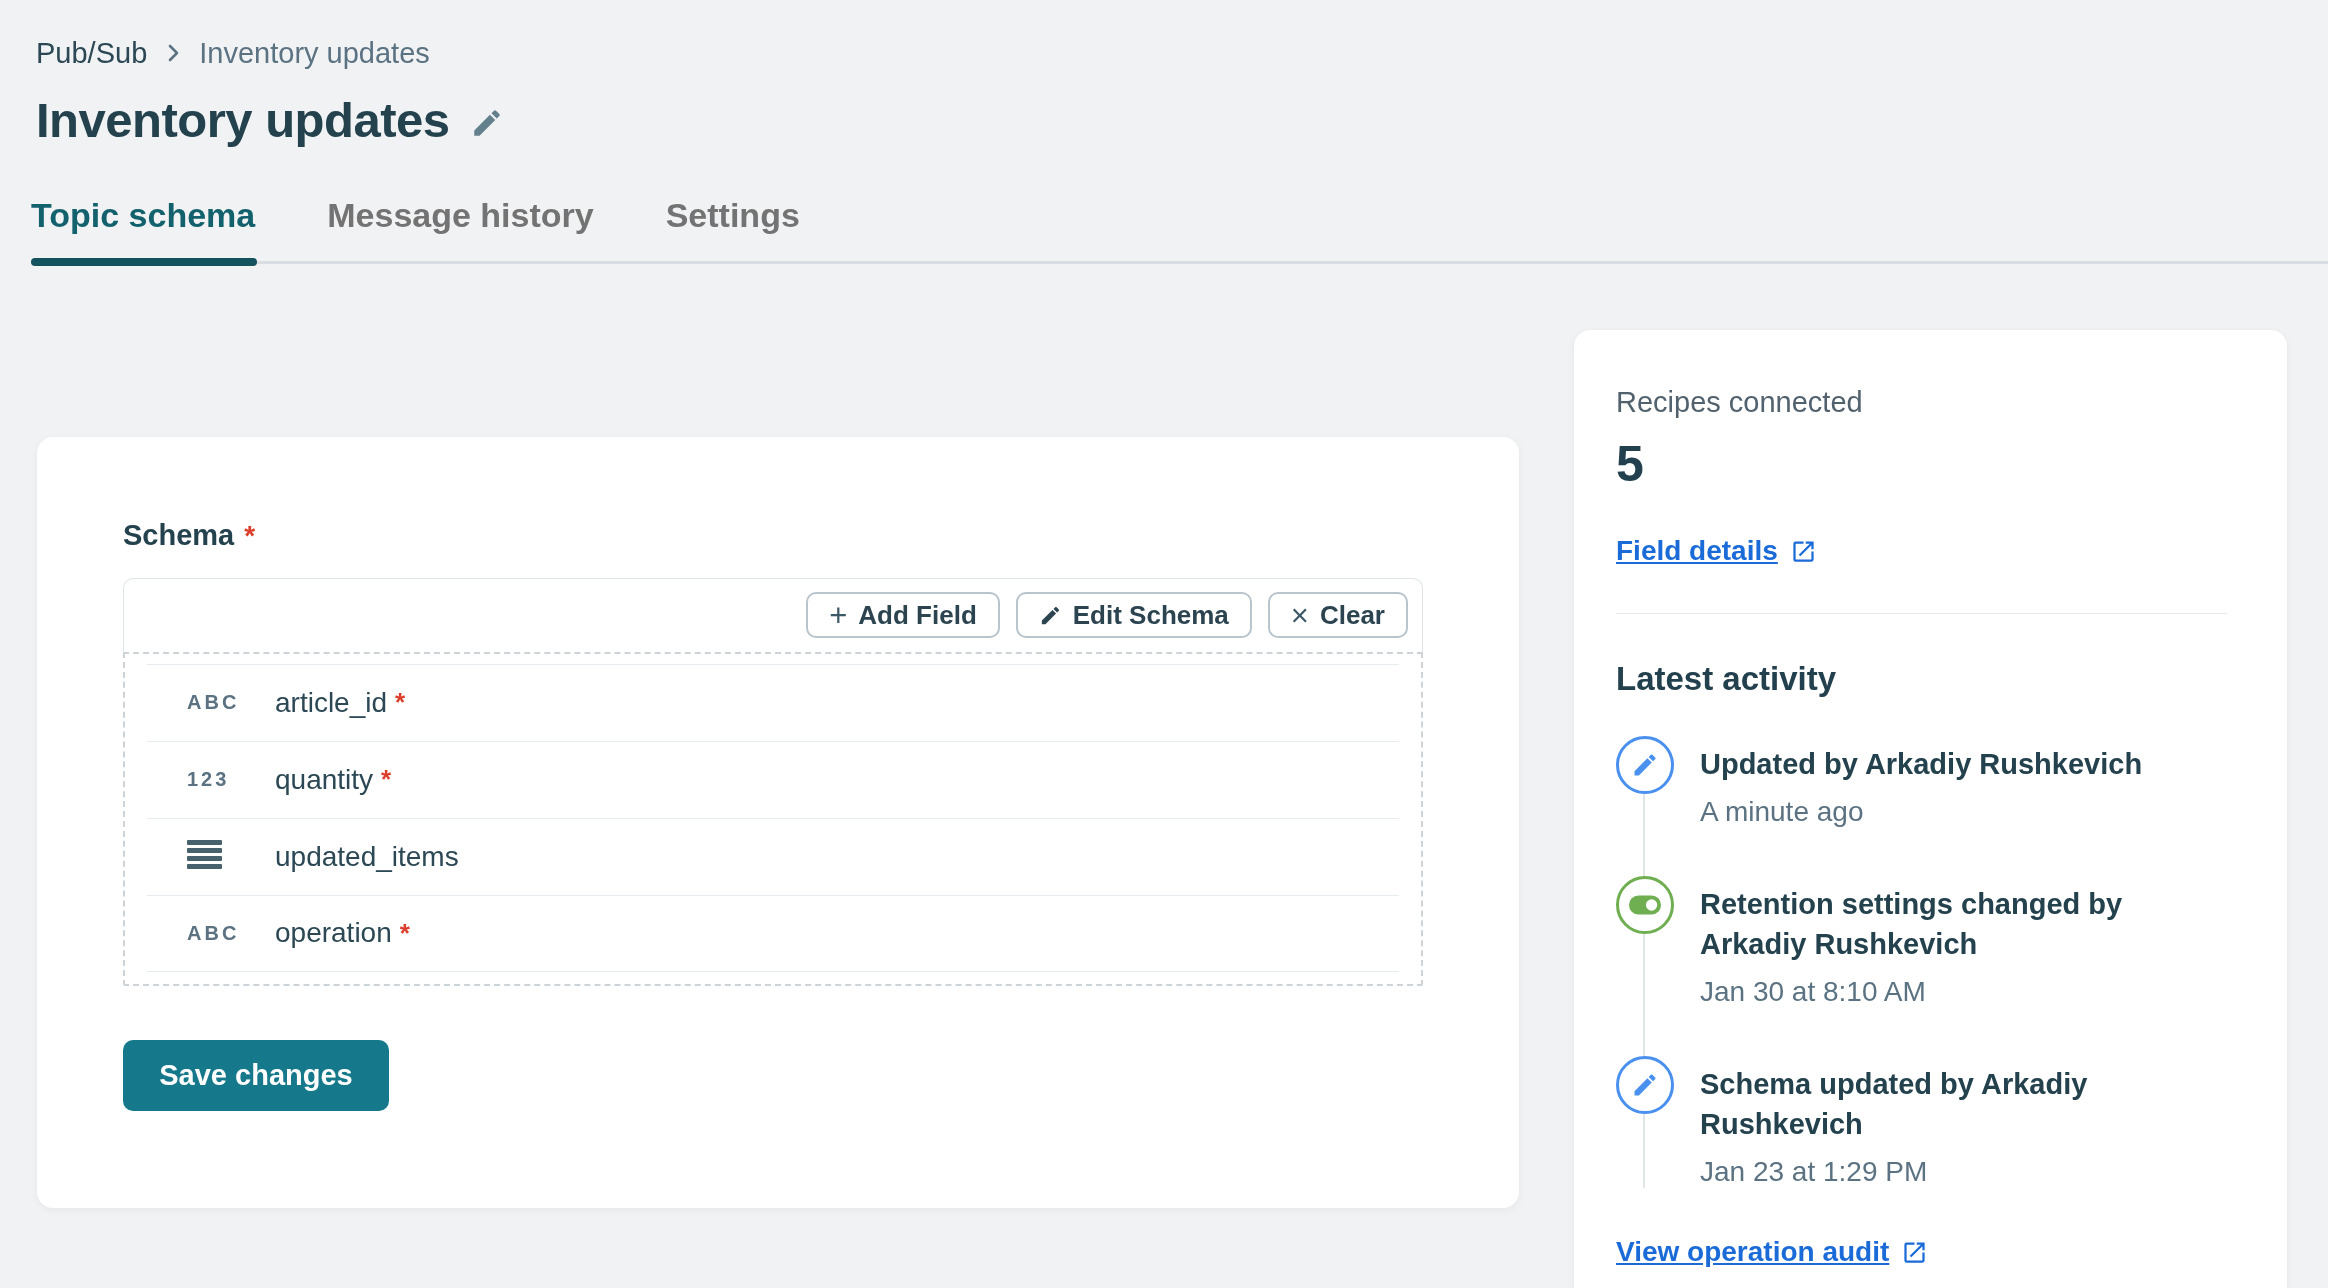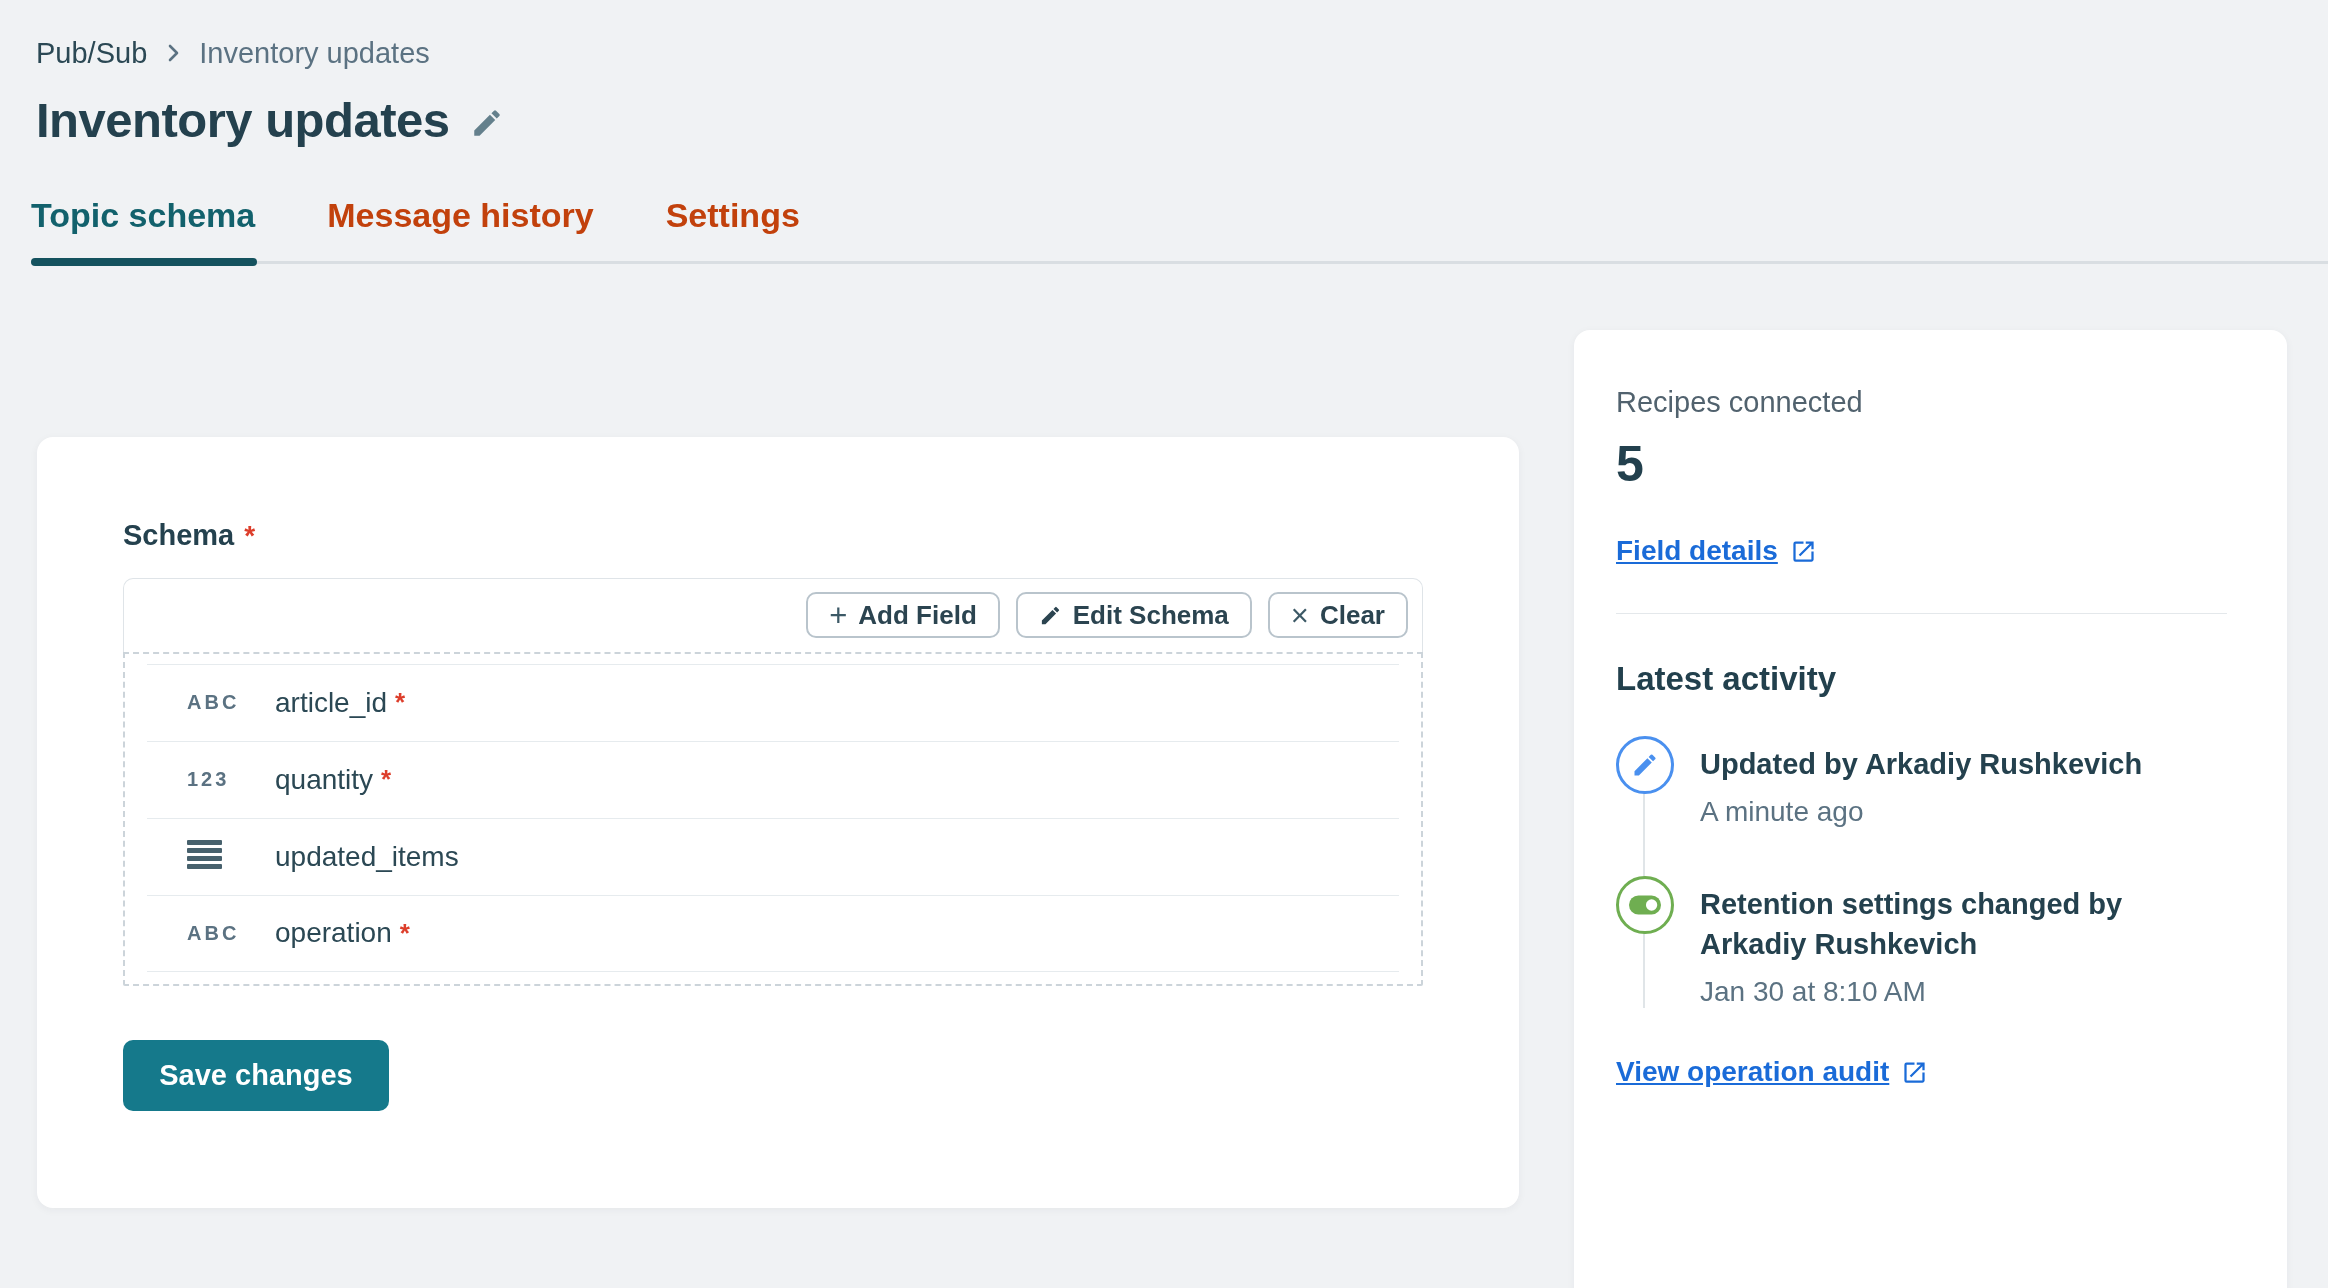--- a/index.html
+++ b/index.html
@@ -17,21 +17,21 @@
   .crumb-sep { display:flex; align-items:center; color:#5b7282; }
   .crumb-current { font-size:29px; color:#5b7282; }
 
   
   .title-row { display:flex; align-items:center; gap:20px; padding-left:36px; margin-top:18px; }
   .page-title { font-size:49px; font-weight:bold; color:#24414e; letter-spacing:-0.5px; }
   .title-edit { display:flex; align-items:center; cursor:pointer; padding-top:6px; }
 
   
   .tabs-wrap { margin-left:31px; margin-top:48px; border-bottom:3px solid #d9dee2; display:flex; gap:72px; }
-  .tab { position:relative; padding-bottom:26px; font-size:34px; font-weight:bold; color:#c2410c; cursor:pointer; }
+  .tab { position:relative; padding-bottom:26px; font-size:34px; font-weight:bold; color:#737373; cursor:pointer; }
   .tab.active { color:#12616c; }
   .tab.active .tab-underline {
     position:absolute; left:0; right:-2px; bottom:-5px; height:8px;
     background:#14525e; border-radius:5px;
   }
 
   
   .content-row { display:flex; gap:55px; margin:66px 41px 0 37px; align-items:center; }
   .card { background:#fff; border-radius:16px; box-shadow:0 2px 8px rgba(30,45,55,0.05); }
   .card-main { width:1482px; height:771px; padding:82px 96px 0 86px; }
@@ -224,20 +224,31 @@
                 <rect x="0" y="0" width="34" height="20" rx="10" fill="#6fae51"></rect>
                 <circle cx="24" cy="10" r="6" fill="#fff"></circle>
               </svg>
           </div>
           <div class="act-body">
             <div class="act-title">Retention settings changed by Arkadiy Rushkevich</div>
             <div class="act-time">Jan 30 at 8:10 AM</div>
           </div>
         </div>
 
+        <div class="act-item">
+          <div class="act-icon blue">
+            <svg width="28" height="28" viewBox="0 0 24 24">
+                <path fill="#4a90ef" d="M3 17.25V21h3.75L17.81 9.94l-3.75-3.75L3 17.25zM20.71 7.04a.996.996 0 0 0 0-1.41l-2.34-2.34a.996.996 0 0 0-1.41 0l-1.83 1.83 3.75 3.75 1.83-1.83z"></path>
+              </svg>
+          </div>
+          <div class="act-body">
+            <div class="act-title">Schema updated by Arkadiy Rushkevich</div>
+            <div class="act-time">Jan 23 at 1:29 PM</div>
+          </div>
+        </div>
 
         <div class="audit-link-wrap">
           <a class="side-link" style="margin-top:0;">
             <span>View operation audit</span>
             <svg width="27" height="27" viewBox="0 0 24 24">
                 <path fill="#1a6bd8" d="M19 19H5V5h7V3H5a2 2 0 0 0-2 2v14a2 2 0 0 0 2 2h14c1.1 0 2-.9 2-2v-7h-2v7zM14 3v2h3.59l-9.83 9.83 1.41 1.41L19 6.41V10h2V3h-7z"></path>
               </svg>
           </a>
         </div>
       </div>

